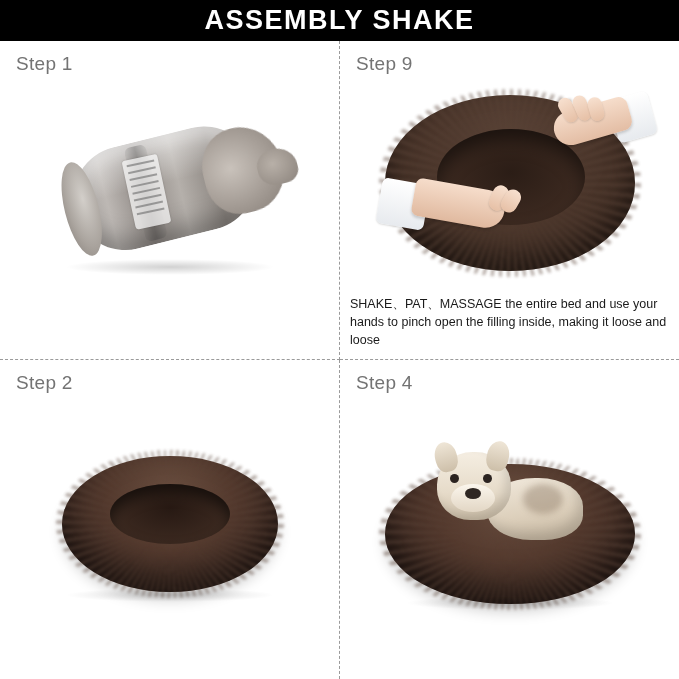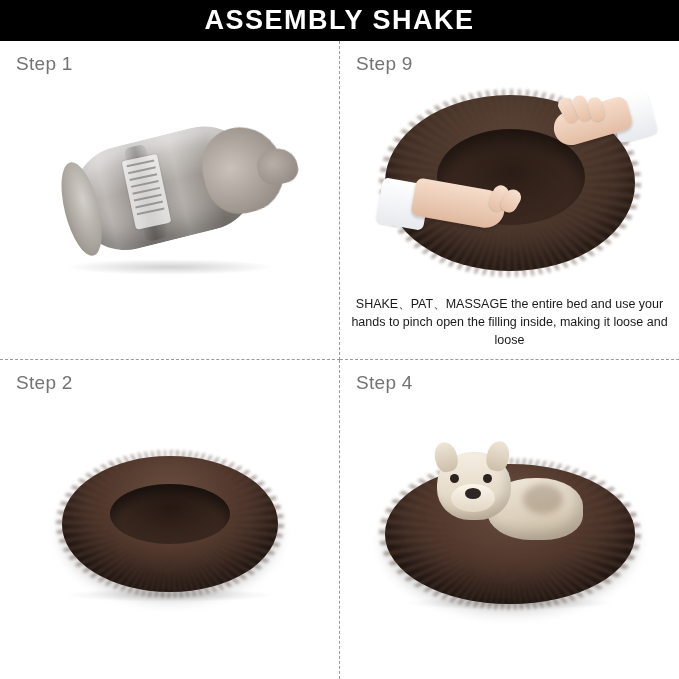--- a/index.html
+++ b/index.html
@@ -72,21 +72,21 @@
     left: 0;
     top: 40px;
     width: 100%;
     height: 215px;
   }
   .caption {
     position: absolute;
     left: 10px;
     right: 10px;
     bottom: 10px;
-    text-align: center;
+    text-align: left;
     font-size: 12.5px;
     line-height: 1.45;
     color: #1a1a1a;
     font-family: "Liberation Sans", sans-serif;
   }
   .cell.c3 .caption, .cell.c4 .caption {
     bottom: 14px;
   }
   
   .bag-wrap {

